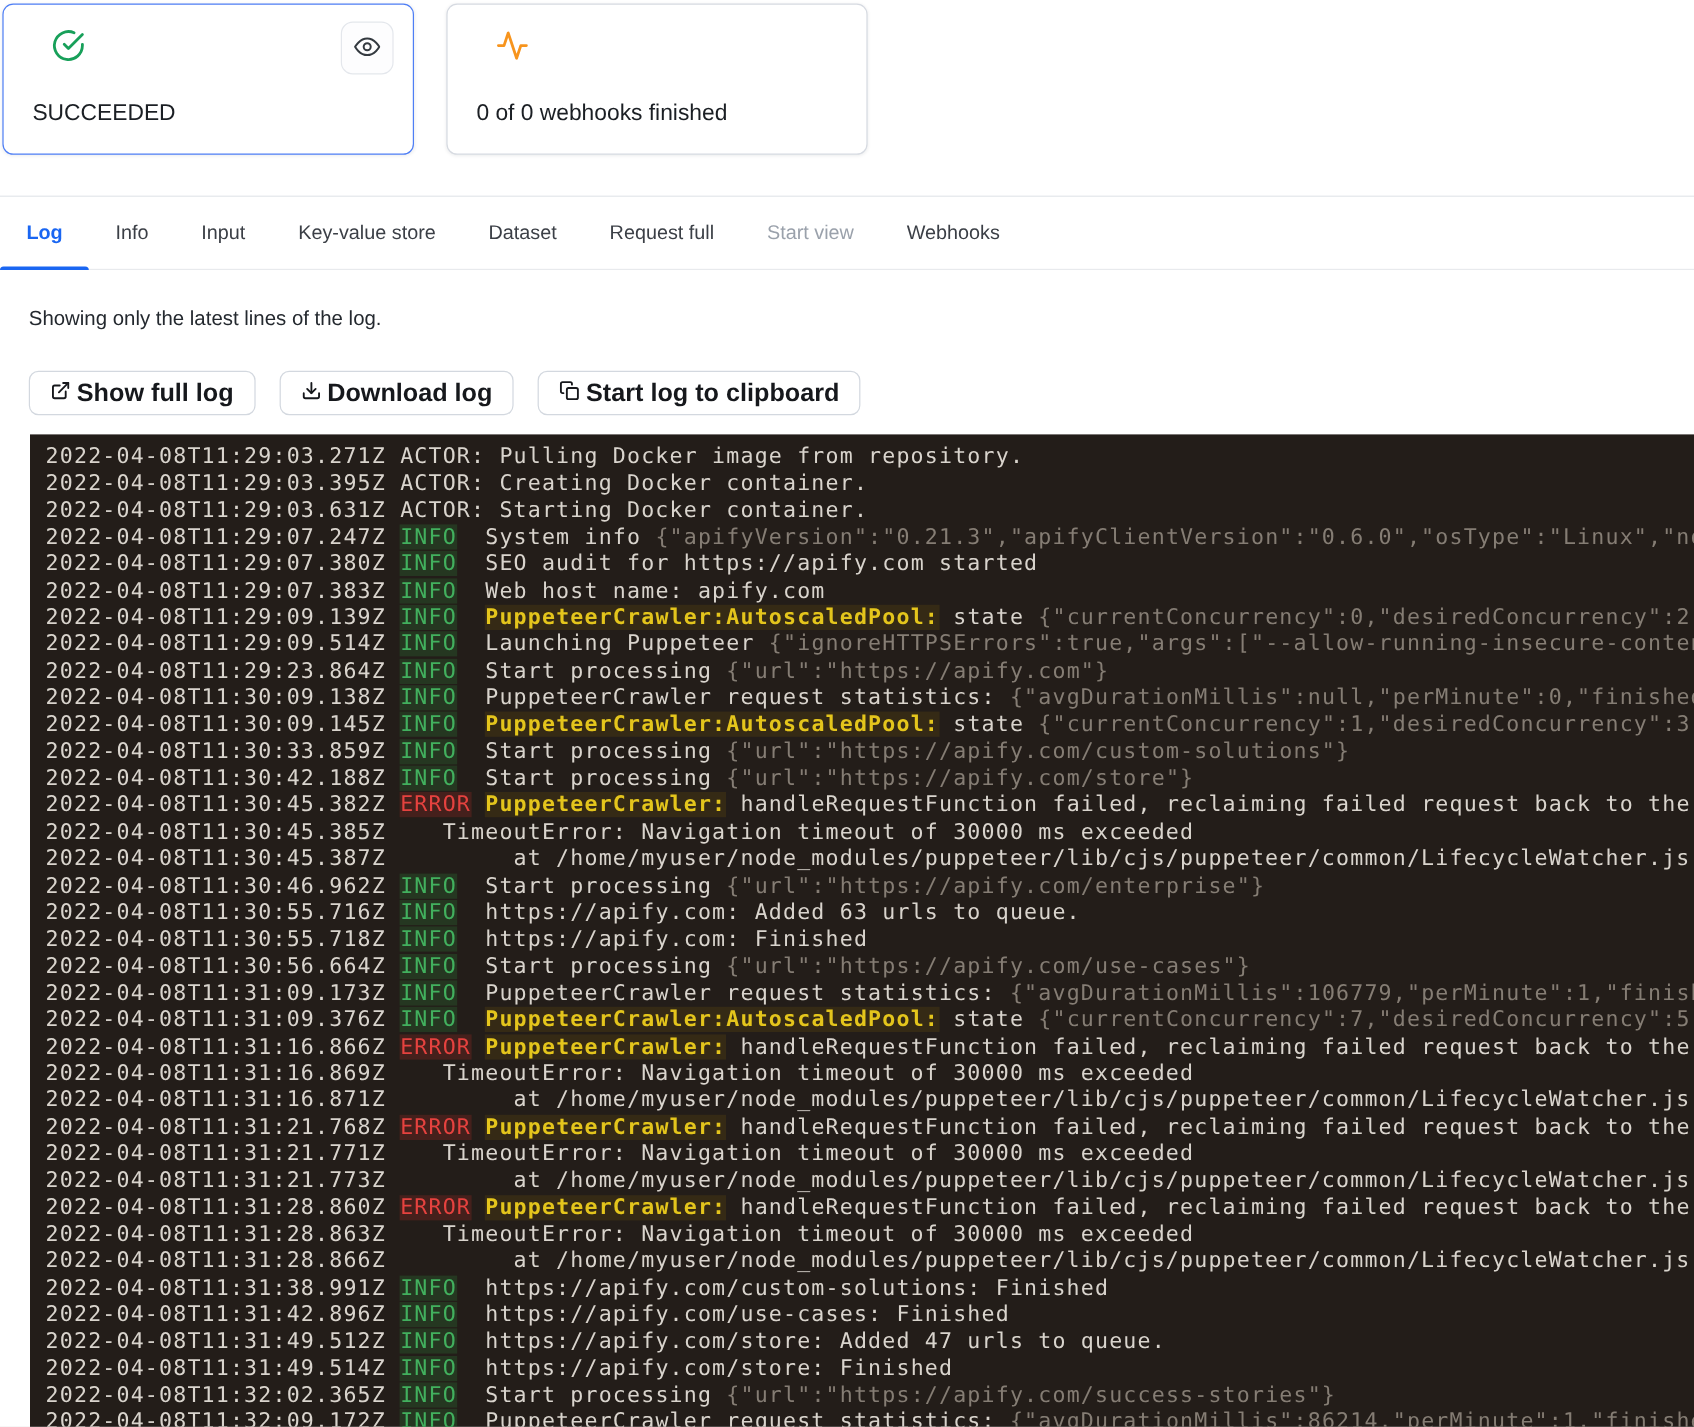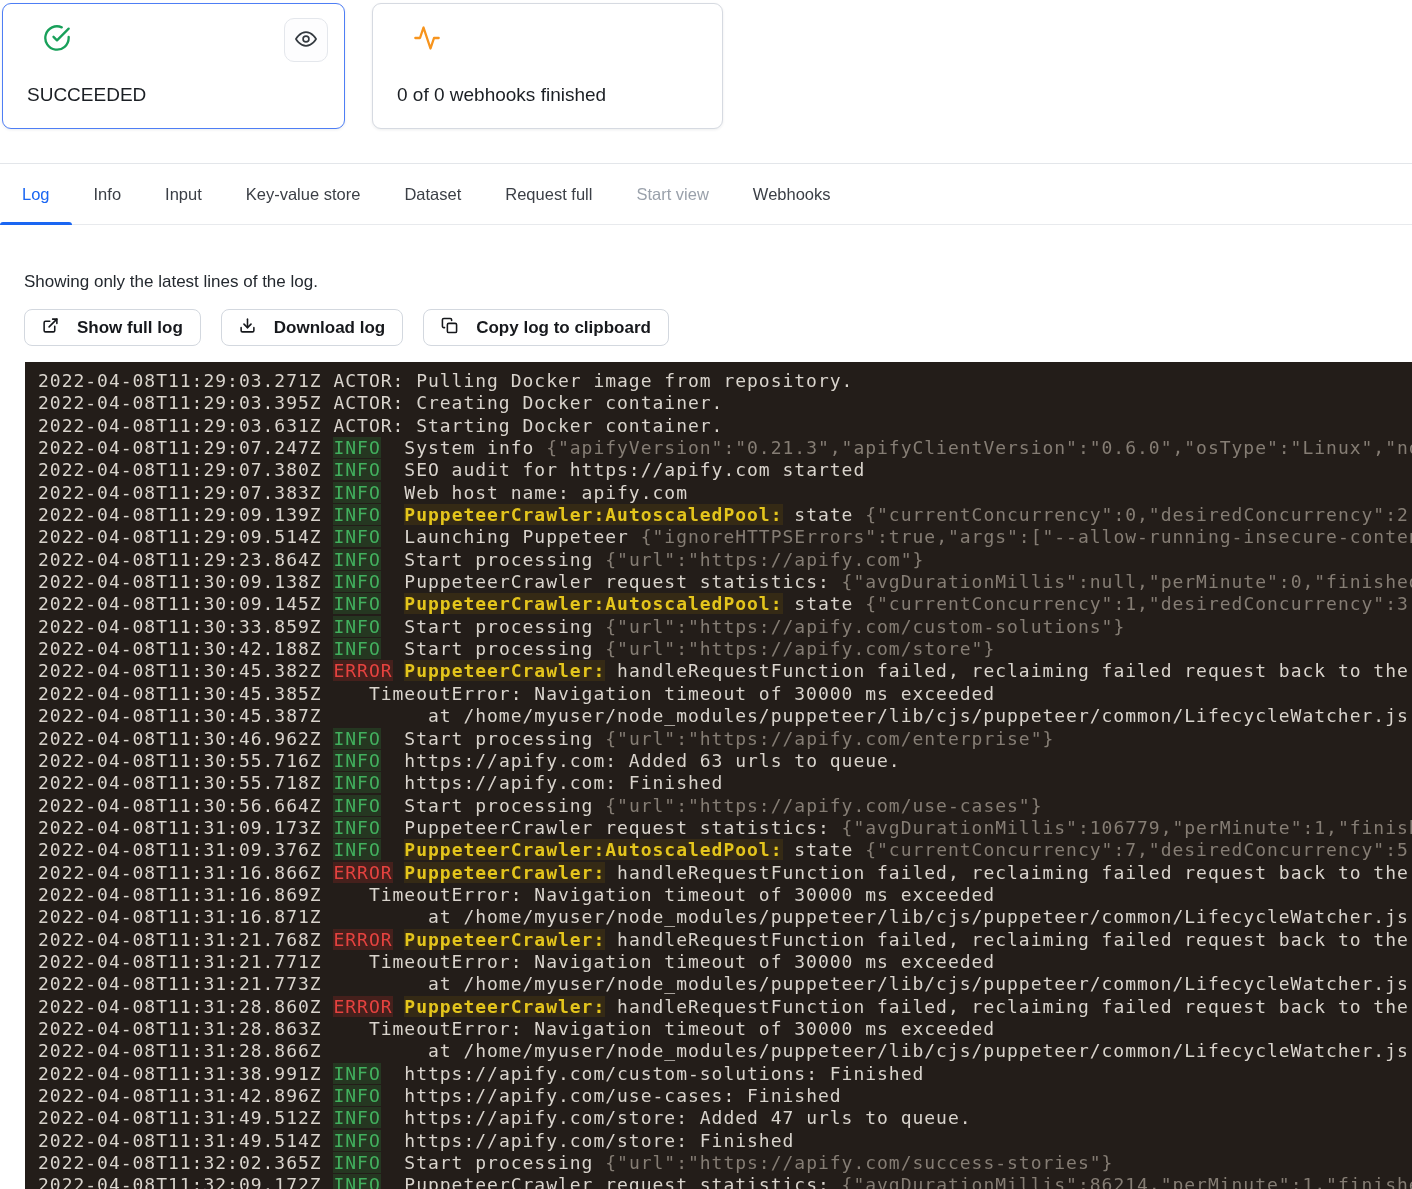--- a/index.html
+++ b/index.html
@@ -18,29 +18,29 @@
   .card.highlight{width:343px;border:1.5px solid var(--card-highlight)}
   .metric-icon{display:inline-block;width:28px;height:28px}
   .eye-btn{position:absolute;top:14px;right:16px;width:44px;height:44px;border:1px solid #e4e7ec;
     border-radius:10px;background:#fdfdfe;display:flex;align-items:center;justify-content:center;cursor:pointer}
   .card-label{position:absolute;left:24px;bottom:22px;font-size:19px;color:#1b1f24;white-space:nowrap}
   
   .tabbar{position:absolute;left:0;top:163px;width:1412px;height:62px;border-top:1px solid #e3e6ea;
     border-bottom:1px solid #e8eaed;display:flex;align-items:center}
   .tab{position:relative;height:100%;display:flex;align-items:center;padding:0 22px;font-size:16.5px;
     color:#3b3f46;cursor:pointer;white-space:nowrap}
-  .tab.active{color:var(--tab-active);font-weight:normal}
+  .tab.active{color:var(--tab-active);font-weight:bold}
   .tab.active::after{content:"";position:absolute;left:0;right:0;bottom:-1px;height:3px;
     background:var(--tab-active);border-radius:3px 3px 0 0}
   .tab.disabled{color:var(--ui-muted);cursor:default}
   
-  .notice{position:absolute;left:24px;top:272px;font-size:17px;color:#24292f}
+  .notice{position:absolute;left:24px;top:256px;font-size:17px;color:#24292f}
   .log-actions{position:absolute;left:24px;top:309px;display:flex;gap:20px}
-  .btn{display:flex;align-items:center;gap:18px;height:37px;padding:0 17px;border:1px solid #d3d8df;
-    border-radius:8px;background:#fff;font-family:"Liberation Sans",sans-serif;font-size:17px;
+  .btn{display:flex;align-items:center;gap:5px;height:37px;padding:0 17px;border:1px solid #d3d8df;
+    border-radius:8px;background:#fff;font-family:"Liberation Sans",sans-serif;font-size:21px;
     font-weight:bold;color:#16181c;cursor:pointer}
   .btn svg{flex:0 0 auto}
   
   .log-output{position:absolute;left:25px;top:362px;right:0;bottom:0;background:var(--log-bg);
     overflow:hidden;padding:8px 0 0 13px;font-family:"DejaVu Sans Mono",monospace;font-size:18px;
     letter-spacing:0.98px;line-height:22.35px;white-space:pre}
   .log-line{white-space:pre}
   .c-ts,.c-msg{color:var(--log-text)}
   .c-dim{color:var(--log-dim)}
   .c-info{color:var(--log-green);background:rgba(46,148,66,.22)}
@@ -116,17 +116,17 @@
     </span>
     <span>Download log</span>
   </button>
   <button class="btn">
     <span>
       <svg width="17" height="17" viewBox="0 0 24 24" fill="none" stroke="#16181c" stroke-width="2.2" stroke-linecap="round" stroke-linejoin="round">
         <rect x="9" y="9" width="13" height="13" rx="2"></rect>
           <path d="M5 15H4a2 2 0 0 1-2-2V4a2 2 0 0 1 2-2h9a2 2 0 0 1 2 2v1"></path>
       </svg>
     </span>
-    <span>Copy log to clipboard</span>
+    <span>Start log to clipboard</span>
   </button>
 </div>
 
 <div class="log-output"><div class="log-line"><span class="c-ts">2022-04-08T11:29:03.271Z </span><span class="c-msg">ACTOR: Pulling Docker image from repository.</span></div><div class="log-line"><span class="c-ts">2022-04-08T11:29:03.395Z </span><span class="c-msg">ACTOR: Creating Docker container.</span></div><div class="log-line"><span class="c-ts">2022-04-08T11:29:03.631Z </span><span class="c-msg">ACTOR: Starting Docker container.</span></div><div class="log-line"><span class="c-ts">2022-04-08T11:29:07.247Z </span><span class="c-info">INFO</span><span class="c-msg">  System info </span><span class="c-dim">{"apifyVersion":"0.21.3","apifyClientVersion":"0.6.0","osType":"Linux","nodeVersion":"v14.19.1"}</span></div><div class="log-line"><span class="c-ts">2022-04-08T11:29:07.380Z </span><span class="c-info">INFO</span><span class="c-msg">  SEO audit for https://apify.com started</span></div><div class="log-line"><span class="c-ts">2022-04-08T11:29:07.383Z </span><span class="c-info">INFO</span><span class="c-msg">  Web host name: apify.com</span></div><div class="log-line"><span class="c-ts">2022-04-08T11:29:09.139Z </span><span class="c-info">INFO</span><span class="c-msg">  </span><span class="c-hl">PuppeteerCrawler:AutoscaledPool:</span><span class="c-msg"> state </span><span class="c-dim">{"currentConcurrency":0,"desiredConcurrency":2,"systemStatus":{}}</span></div><div class="log-line"><span class="c-ts">2022-04-08T11:29:09.514Z </span><span class="c-info">INFO</span><span class="c-msg">  Launching Puppeteer </span><span class="c-dim">{"ignoreHTTPSErrors":true,"args":["--allow-running-insecure-content"]}</span></div><div class="log-line"><span class="c-ts">2022-04-08T11:29:23.864Z </span><span class="c-info">INFO</span><span class="c-msg">  Start processing </span><span class="c-dim">{"url":"https://apify.com"}</span></div><div class="log-line"><span class="c-ts">2022-04-08T11:30:09.138Z </span><span class="c-info">INFO</span><span class="c-msg">  PuppeteerCrawler request statistics: </span><span class="c-dim">{"avgDurationMillis":null,"perMinute":0,"finished":0,</span></div><div class="log-line"><span class="c-ts">2022-04-08T11:30:09.145Z </span><span class="c-info">INFO</span><span class="c-msg">  </span><span class="c-hl">PuppeteerCrawler:AutoscaledPool:</span><span class="c-msg"> state </span><span class="c-dim">{"currentConcurrency":1,"desiredConcurrency":3,"systemStatus":{}}</span></div><div class="log-line"><span class="c-ts">2022-04-08T11:30:33.859Z </span><span class="c-info">INFO</span><span class="c-msg">  Start processing </span><span class="c-dim">{"url":"https://apify.com/custom-solutions"}</span></div><div class="log-line"><span class="c-ts">2022-04-08T11:30:42.188Z </span><span class="c-info">INFO</span><span class="c-msg">  Start processing </span><span class="c-dim">{"url":"https://apify.com/store"}</span></div><div class="log-line"><span class="c-ts">2022-04-08T11:30:45.382Z </span><span class="c-err">ERROR</span><span class="c-msg"> </span><span class="c-hl">PuppeteerCrawler:</span><span class="c-msg"> handleRequestFunction failed, reclaiming failed request back to the list</span></div><div class="log-line"><span class="c-ts">2022-04-08T11:30:45.385Z </span><span class="c-msg">   TimeoutError: Navigation timeout of 30000 ms exceeded</span></div><div class="log-line"><span class="c-ts">2022-04-08T11:30:45.387Z </span><span class="c-msg">        at /home/myuser/node_modules/puppeteer/lib/cjs/puppeteer/common/LifecycleWatcher.js:106</span></div><div class="log-line"><span class="c-ts">2022-04-08T11:30:46.962Z </span><span class="c-info">INFO</span><span class="c-msg">  Start processing </span><span class="c-dim">{"url":"https://apify.com/enterprise"}</span></div><div class="log-line"><span class="c-ts">2022-04-08T11:30:55.716Z </span><span class="c-info">INFO</span><span class="c-msg">  https://apify.com: Added 63 urls to queue.</span></div><div class="log-line"><span class="c-ts">2022-04-08T11:30:55.718Z </span><span class="c-info">INFO</span><span class="c-msg">  https://apify.com: Finished</span></div><div class="log-line"><span class="c-ts">2022-04-08T11:30:56.664Z </span><span class="c-info">INFO</span><span class="c-msg">  Start processing </span><span class="c-dim">{"url":"https://apify.com/use-cases"}</span></div><div class="log-line"><span class="c-ts">2022-04-08T11:31:09.173Z </span><span class="c-info">INFO</span><span class="c-msg">  PuppeteerCrawler request statistics: </span><span class="c-dim">{"avgDurationMillis":106779,"perMinute":1,"finished":1,</span></div><div class="log-line"><span class="c-ts">2022-04-08T11:31:09.376Z </span><span class="c-info">INFO</span><span class="c-msg">  </span><span class="c-hl">PuppeteerCrawler:AutoscaledPool:</span><span class="c-msg"> state </span><span class="c-dim">{"currentConcurrency":7,"desiredConcurrency":5,"systemStatus":{}}</span></div><div class="log-line"><span class="c-ts">2022-04-08T11:31:16.866Z </span><span class="c-err">ERROR</span><span class="c-msg"> </span><span class="c-hl">PuppeteerCrawler:</span><span class="c-msg"> handleRequestFunction failed, reclaiming failed request back to the list</span></div><div class="log-line"><span class="c-ts">2022-04-08T11:31:16.869Z </span><span class="c-msg">   TimeoutError: Navigation timeout of 30000 ms exceeded</span></div><div class="log-line"><span class="c-ts">2022-04-08T11:31:16.871Z </span><span class="c-msg">        at /home/myuser/node_modules/puppeteer/lib/cjs/puppeteer/common/LifecycleWatcher.js:106</span></div><div class="log-line"><span class="c-ts">2022-04-08T11:31:21.768Z </span><span class="c-err">ERROR</span><span class="c-msg"> </span><span class="c-hl">PuppeteerCrawler:</span><span class="c-msg"> handleRequestFunction failed, reclaiming failed request back to the list</span></div><div class="log-line"><span class="c-ts">2022-04-08T11:31:21.771Z </span><span class="c-msg">   TimeoutError: Navigation timeout of 30000 ms exceeded</span></div><div class="log-line"><span class="c-ts">2022-04-08T11:31:21.773Z </span><span class="c-msg">        at /home/myuser/node_modules/puppeteer/lib/cjs/puppeteer/common/LifecycleWatcher.js:106</span></div><div class="log-line"><span class="c-ts">2022-04-08T11:31:28.860Z </span><span class="c-err">ERROR</span><span class="c-msg"> </span><span class="c-hl">PuppeteerCrawler:</span><span class="c-msg"> handleRequestFunction failed, reclaiming failed request back to the list</span></div><div class="log-line"><span class="c-ts">2022-04-08T11:31:28.863Z </span><span class="c-msg">   TimeoutError: Navigation timeout of 30000 ms exceeded</span></div><div class="log-line"><span class="c-ts">2022-04-08T11:31:28.866Z </span><span class="c-msg">        at /home/myuser/node_modules/puppeteer/lib/cjs/puppeteer/common/LifecycleWatcher.js:106</span></div><div class="log-line"><span class="c-ts">2022-04-08T11:31:38.991Z </span><span class="c-info">INFO</span><span class="c-msg">  https://apify.com/custom-solutions: Finished</span></div><div class="log-line"><span class="c-ts">2022-04-08T11:31:42.896Z </span><span class="c-info">INFO</span><span class="c-msg">  https://apify.com/use-cases: Finished</span></div><div class="log-line"><span class="c-ts">2022-04-08T11:31:49.512Z </span><span class="c-info">INFO</span><span class="c-msg">  https://apify.com/store: Added 47 urls to queue.</span></div><div class="log-line"><span class="c-ts">2022-04-08T11:31:49.514Z </span><span class="c-info">INFO</span><span class="c-msg">  https://apify.com/store: Finished</span></div><div class="log-line"><span class="c-ts">2022-04-08T11:32:02.365Z </span><span class="c-info">INFO</span><span class="c-msg">  Start processing </span><span class="c-dim">{"url":"https://apify.com/success-stories"}</span></div><div class="log-line"><span class="c-ts">2022-04-08T11:32:09.172Z </span><span class="c-info">INFO</span><span class="c-msg">  PuppeteerCrawler request statistics: </span><span class="c-dim">{"avgDurationMillis":86214,"perMinute":1,"finished":4,</span></div></div>
 
 </body></html>

